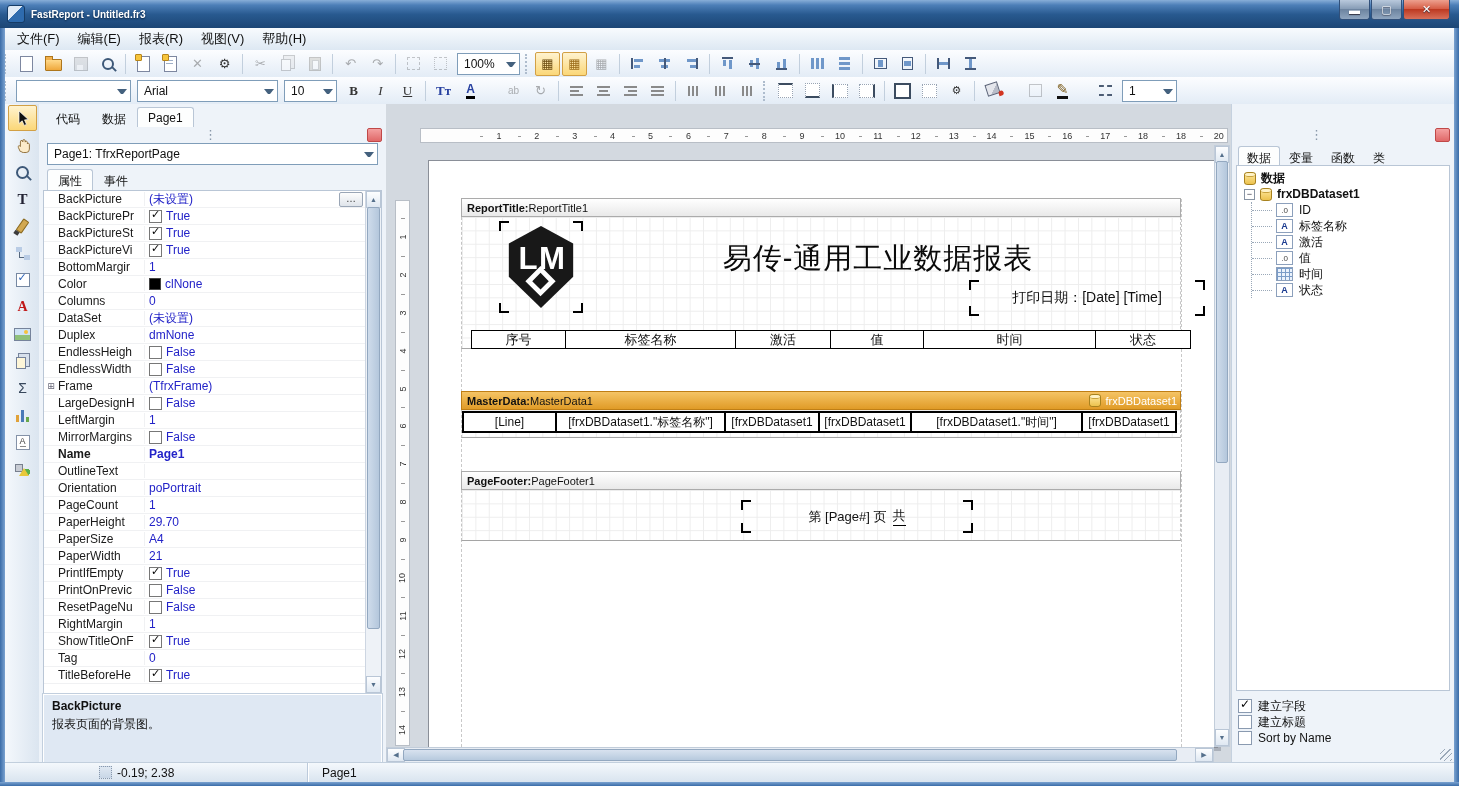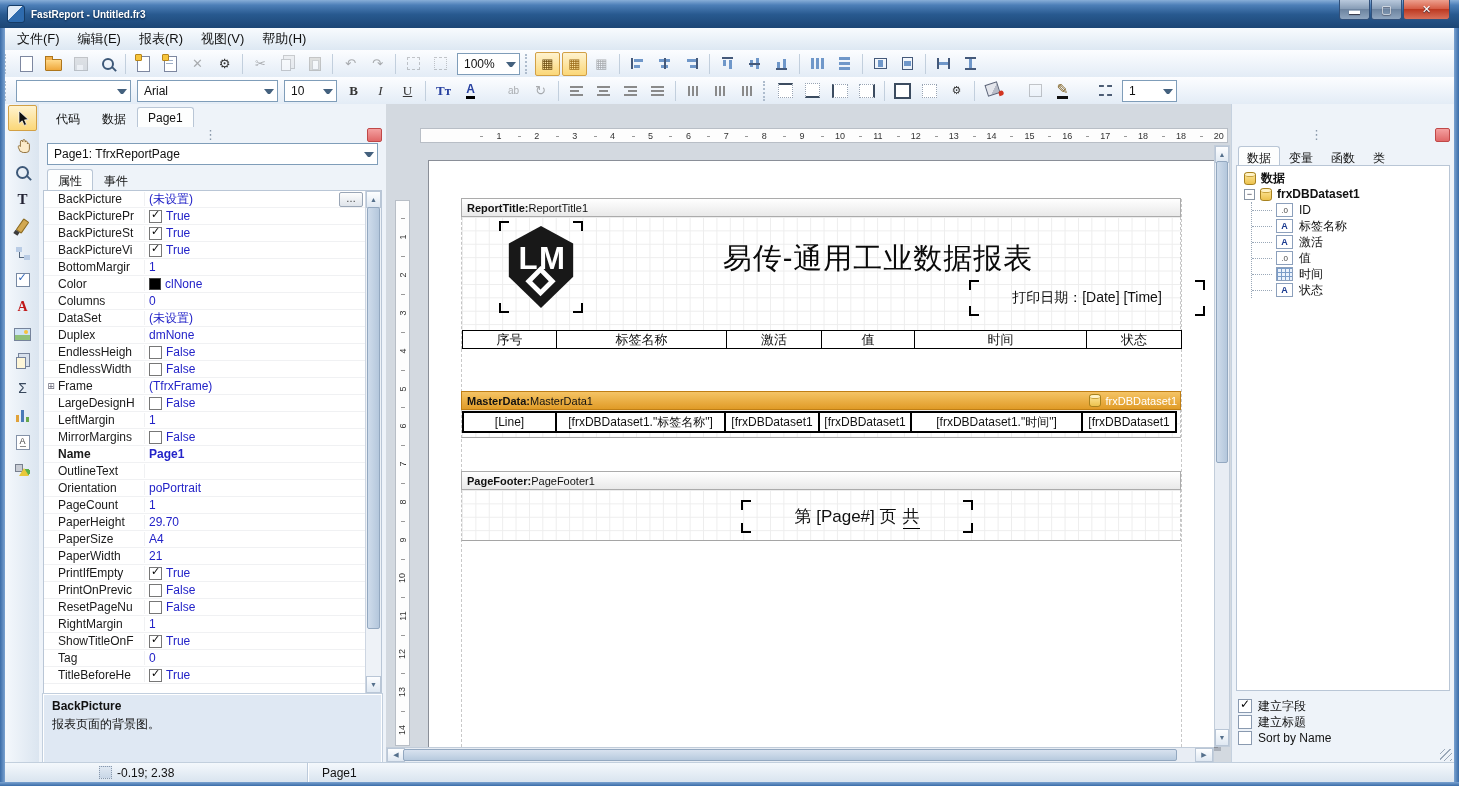--- a/index.html
+++ b/index.html
@@ -160,32 +160,32 @@
      background-image:linear-gradient(to right,#ededed 1px,transparent 1px),linear-gradient(to bottom,#ededed 1px,transparent 1px);
      background-size:13.4px 13.4px;}
   .band-h.orange{background:linear-gradient(#f5c465,#e09b27);border-color:#bf7e14;}
   .band-h.orange .dsname{margin-left:auto;color:#fff;display:flex;align-items:center;gap:4px;padding-right:3px;font-size:11px;}
   .dbi{width:10px;height:11px;background:linear-gradient(180deg,#ffe9a0,#ecबc04e);background:linear-gradient(180deg,#ffe9a0,#ecc24e);
      border:1px solid #a8821e;border-radius:4px/3px;position:relative;flex:none;}
   .dbi::before{content:"";position:absolute;left:0;right:0;top:0;height:3px;background:#fff3c8;border-bottom:1px solid #c8a23e;border-radius:50%;}
   .tcells{position:absolute;left:0;display:flex;}
   .tcell{height:19px;border:1px solid #000;box-sizing:border-box;margin-left:-1px;display:flex;align-items:center;justify-content:center;
      font-size:13px;overflow:hidden;white-space:nowrap;background:#fff;}
-  .tcell:first-child{margin-left:0;}
+  .tcell:first-child{margin-left:9px;}
   .dcell{height:22px;border:2px solid #000;margin-left:-2px;font-size:12px;}
   .dcell:first-child{margin-left:0;}
   .selbox{position:absolute;}
   .selbox i{position:absolute;width:8px;height:8px;border:0 solid #000;}
   .selbox i:nth-child(1){left:-3px;top:-3px;border-left-width:2px;border-top-width:2px;}
   .selbox i:nth-child(2){right:-3px;top:-3px;border-right-width:2px;border-top-width:2px;}
   .selbox i:nth-child(3){left:-3px;bottom:-3px;border-left-width:2px;border-bottom-width:2px;}
   .selbox i:nth-child(4){right:-3px;bottom:-3px;border-right-width:2px;border-bottom-width:2px;}
   .rtitle{position:absolute;left:166px;top:22px;width:500px;text-align:center;font-size:29px;color:#0a0a0a;letter-spacing:1px;}
   .rdate{position:absolute;left:510px;top:66px;width:230px;height:30px;display:flex;align-items:center;justify-content:center;font-size:14px;}
-  .ftext{position:absolute;left:282px;top:13px;width:226px;height:27px;display:flex;align-items:center;justify-content:center;font-size:17px;gap:6px;}
+  .ftext{position:absolute;left:282px;top:13px;width:226px;height:27px;display:flex;align-items:center;justify-content:center;font-size:13px;gap:6px;}
   .ftext .tot{border-bottom:1px solid #000;}
   .vsb{position:absolute;right:2px;top:41px;width:16px;bottom:16px;background:#e8edf4;border:1px solid #c2cdda;box-sizing:border-box;}
   .hsb{position:absolute;left:0;right:18px;bottom:0;height:16px;background:#e8edf4;border:1px solid #c2cdda;box-sizing:border-box;}
   .hsbbtn{position:absolute;top:0;bottom:0;width:16px;background:linear-gradient(#fdfeff,#dfe8f2);border:1px solid #b9c6d6;
      display:flex;align-items:center;justify-content:center;font-size:7px;color:#55708c;}
   .hsbthumb{position:absolute;top:1px;bottom:1px;background:linear-gradient(#d8e2ef,#b7cade);border:1px solid #93a8c0;border-radius:2px;}
   
   .rightpanel{position:absolute;right:5px;top:104px;width:222px;bottom:23px;background:#eef3f9;border-left:1px solid #c5d1df;}
   .rp-handle{left:78px;top:24px;}
   .rp-close{right:4px;top:24px;}

